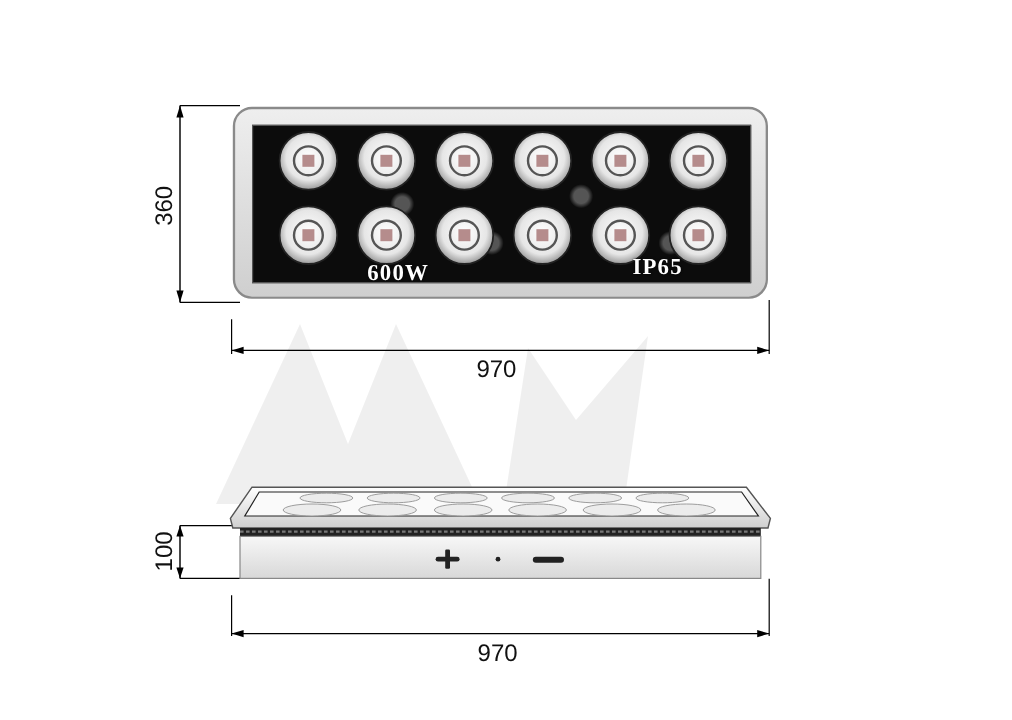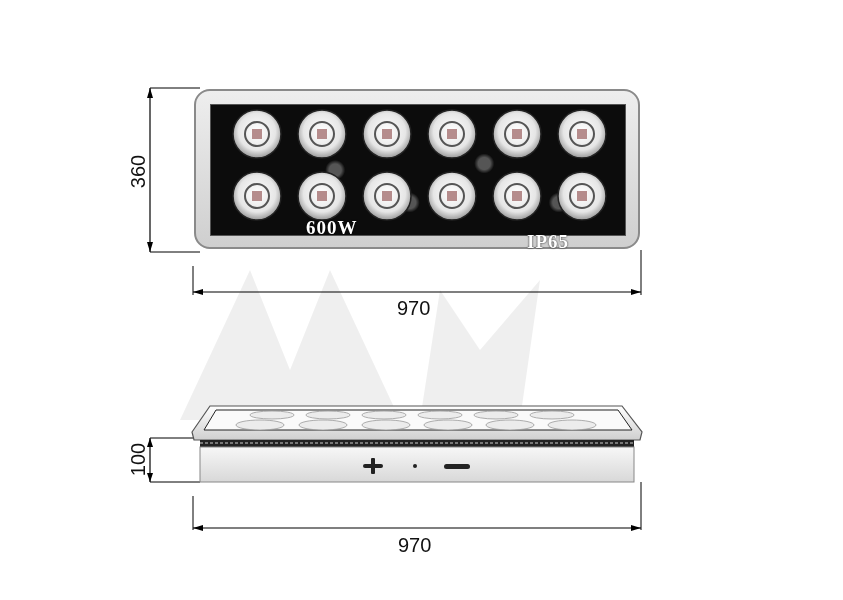--- a/index.html
+++ b/index.html
@@ -102,21 +102,21 @@
               <rect x="-5" y="-5" width="10" height="10" fill="#b58c8c"></rect>
             </g>
           <g transform="translate(371,91)">
               <circle r="24" fill="url(#lens)" stroke="#222" stroke-width="1.5"></circle>
               <circle r="12" fill="none" stroke="#555" stroke-width="2"></circle>
               <rect x="-5" y="-5" width="10" height="10" fill="#b58c8c"></rect>
             </g>
         </g>
       </svg>
       <div class="abs label-serif" style="left:48px;top:112px;margin-left:47px;">600W</div>
-      <div class="abs label-serif" style="left:316px;top:126px;">IP65</div>
+      <div class="abs label-serif" style="left:316px;top:107px;">IP65</div>
     </div>
   </div>
 
   <svg class="abs" style="left:190px;top:250px;" width="455" height="50">
     <line x1="3" y1="16" x2="3" y2="45" stroke="#000" stroke-width="1"></line>
     <line x1="451" y1="0" x2="451" y2="45" stroke="#000" stroke-width="1"></line>
     <line x1="3" y1="42" x2="451" y2="42" stroke="#000" stroke-width="1.2"></line>
     <polygon points="3,42 13,39 13,45" fill="#000"></polygon>
     <polygon points="451,42 441,39 441,45" fill="#000"></polygon>
   </svg>

